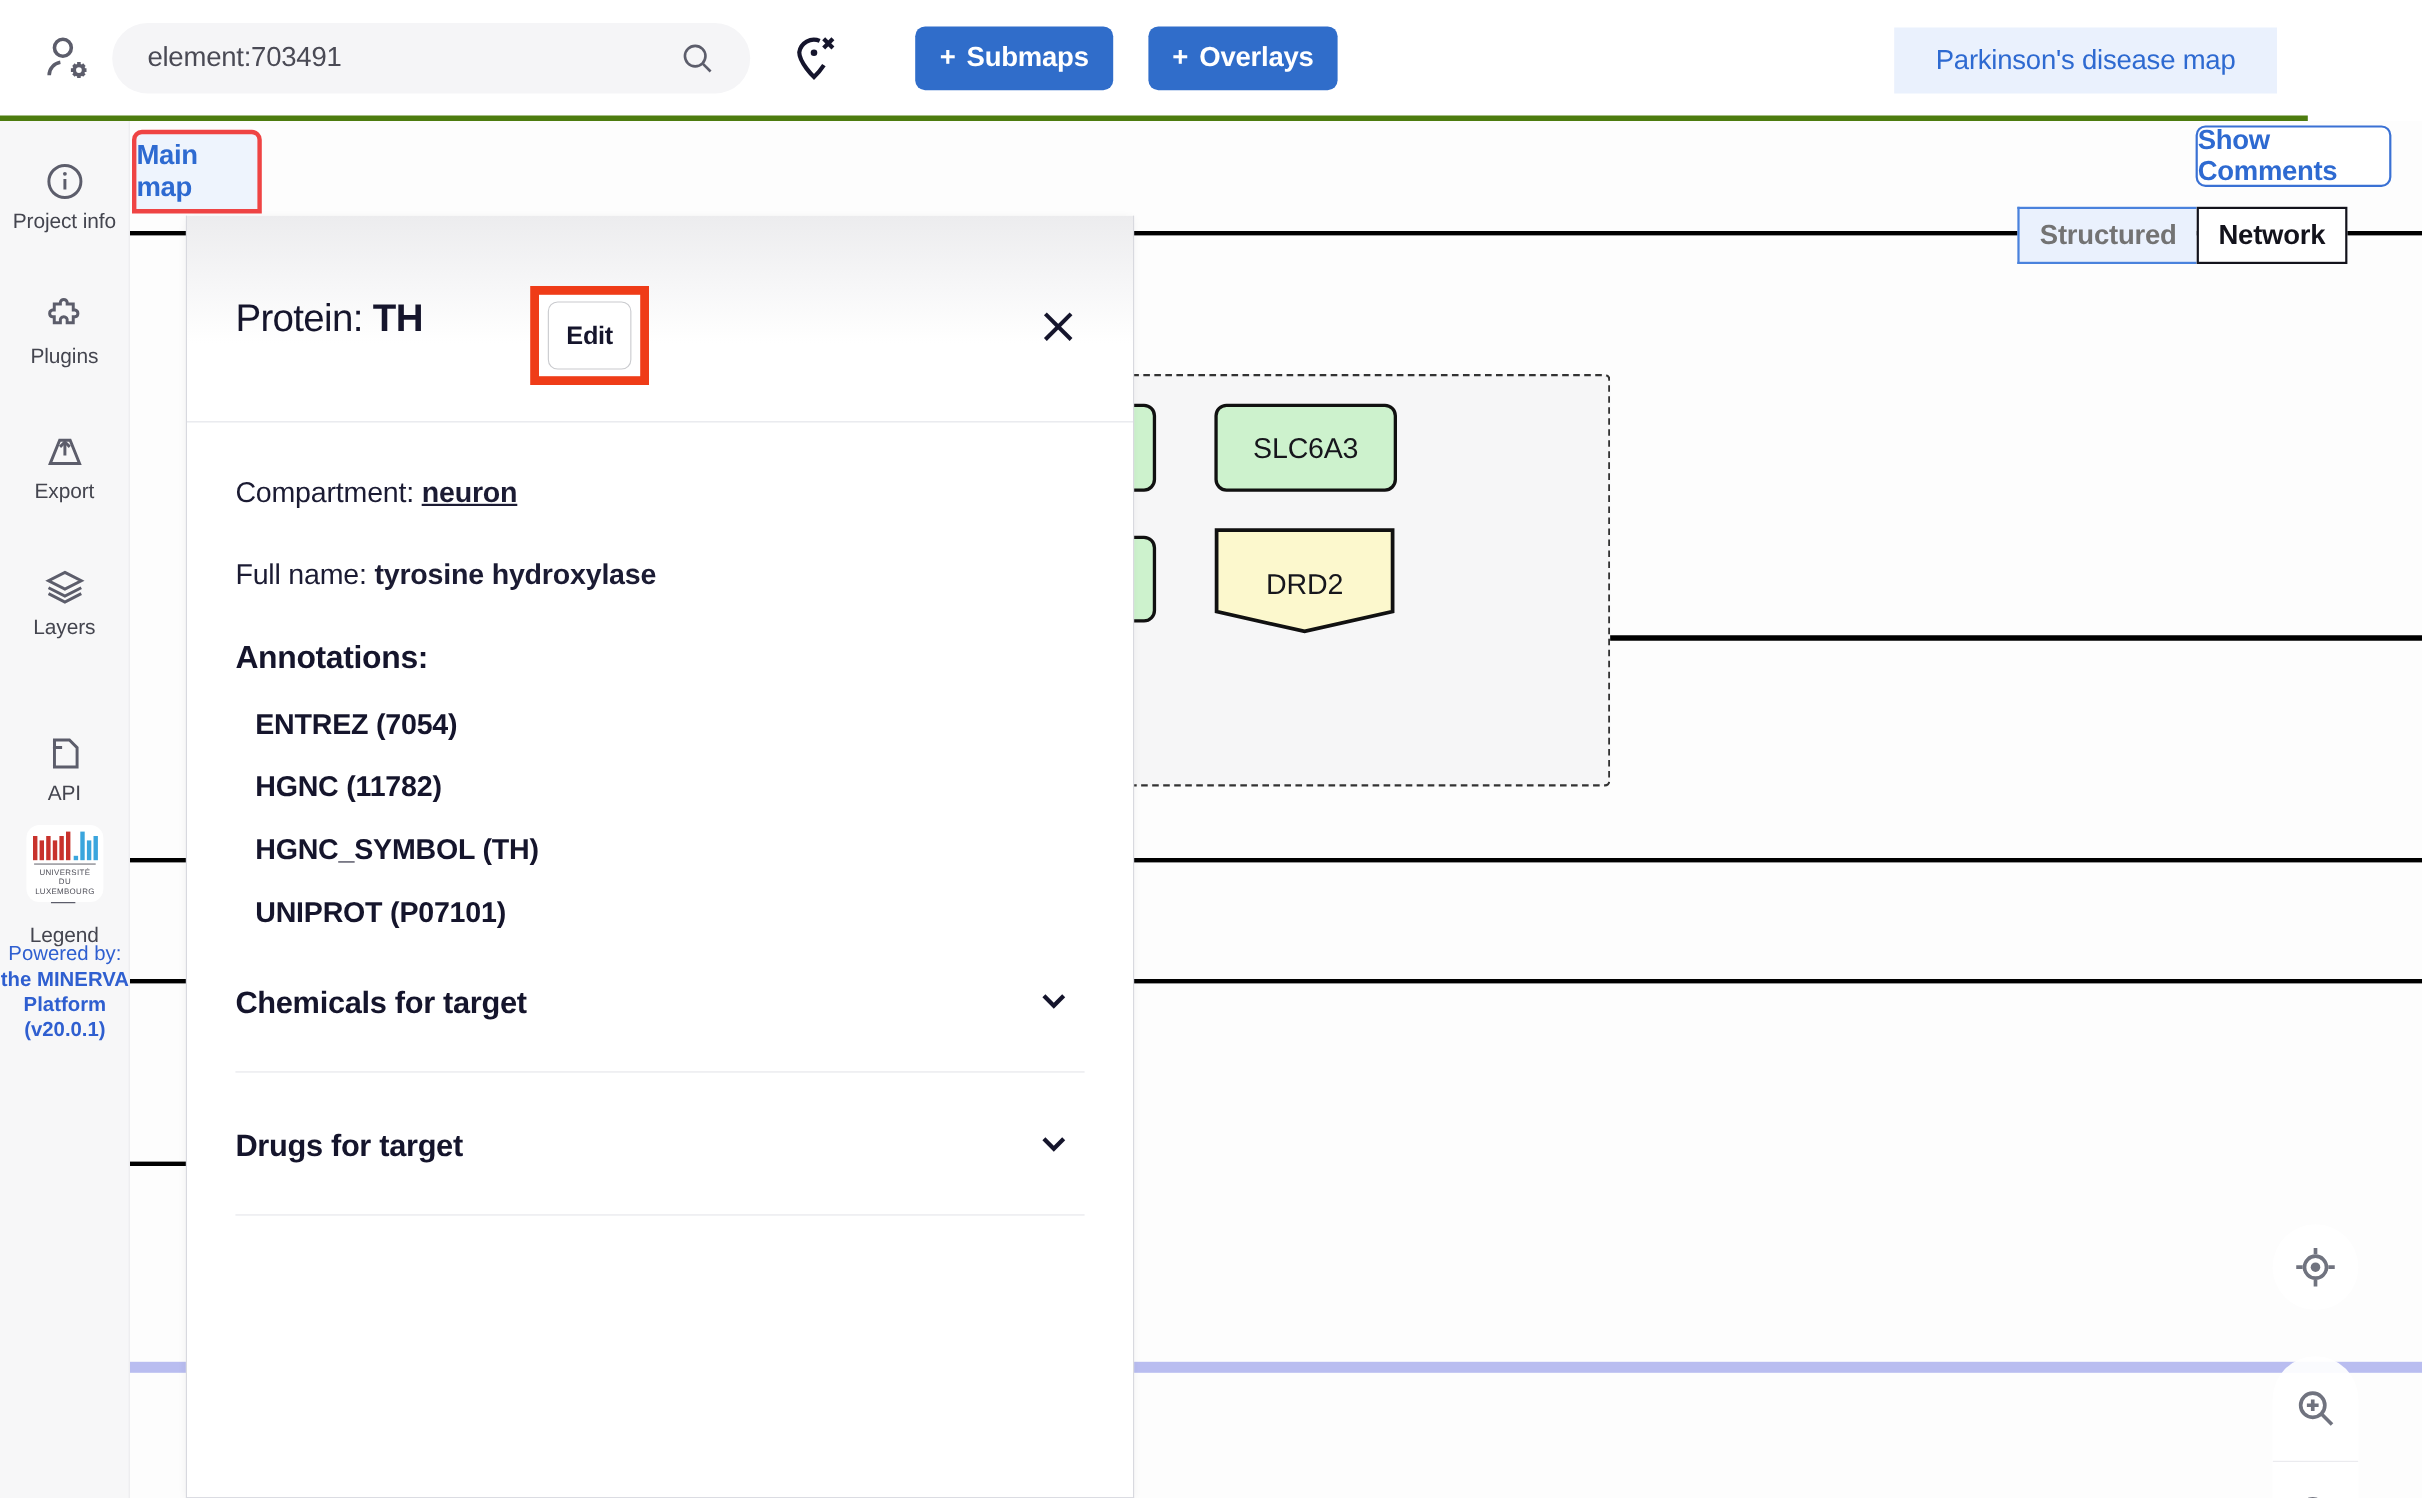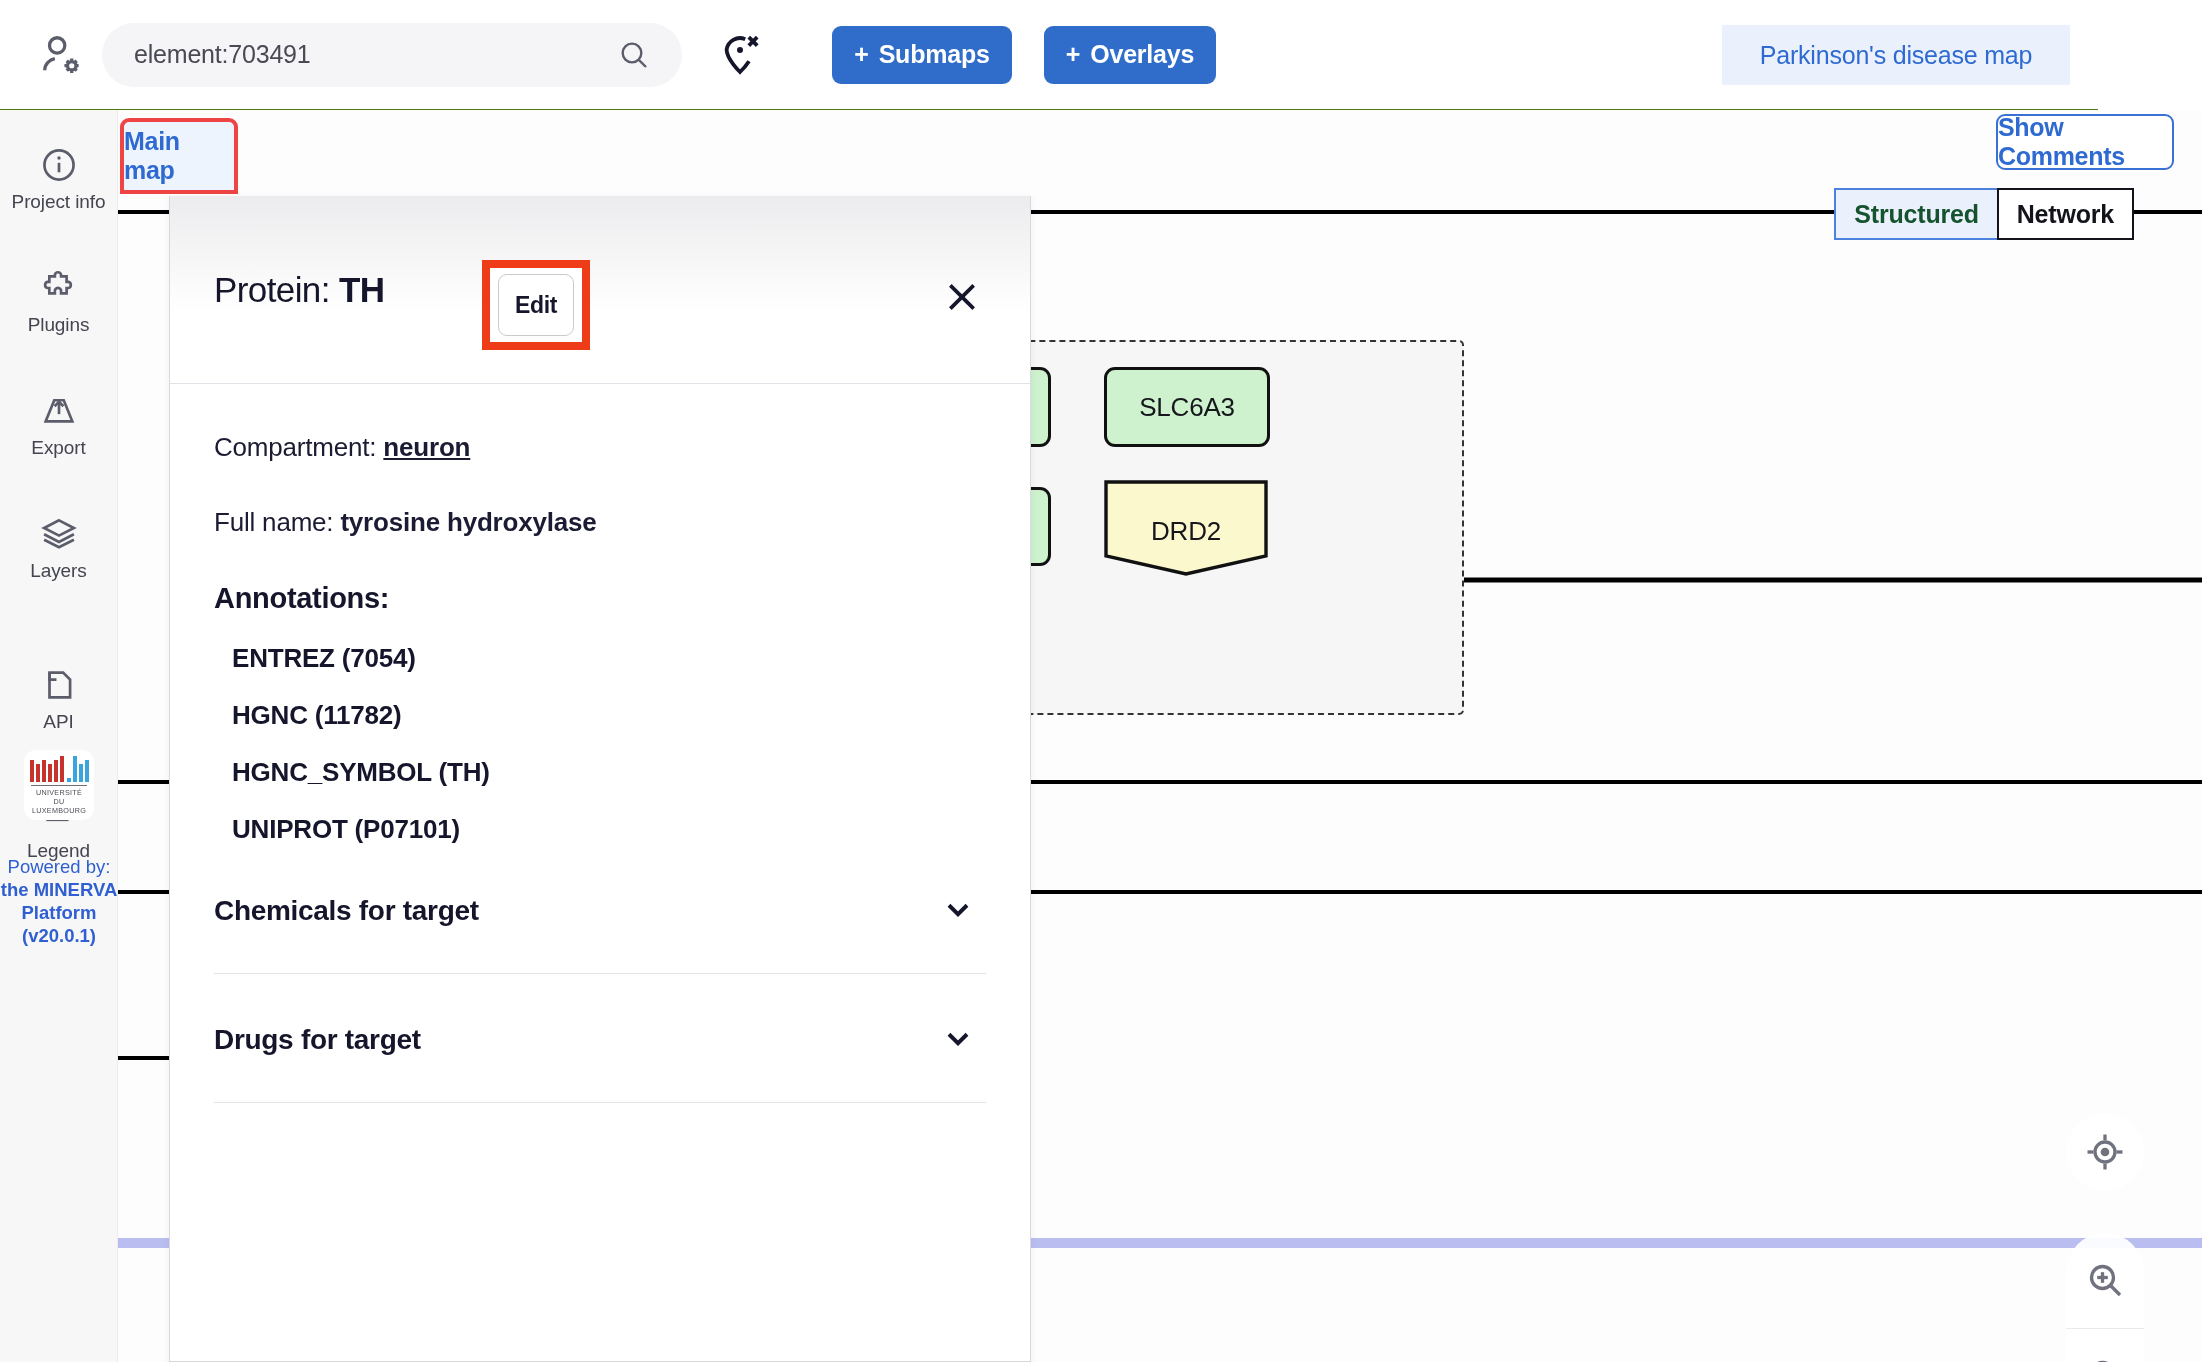--- a/index.html
+++ b/index.html
@@ -7,21 +7,21 @@
     width: 2202px; height: 1362px;
     font-family: "Liberation Sans", sans-serif;
     background: #ffffff;
     overflow: hidden;
   }
   #app { position: relative; width: 2202px; height: 1362px; }
 
   
   .topbar {
     position: absolute; left: 0; top: 0; width: 2098px; height: 110px;
-    background: #ffffff; border-bottom: 1px solid #4d7c0f;
+    background: #ffffff; border-bottom: 5px solid #4d7c0f;
     display: flex; align-items: center; z-index: 40;
   }
   .user-icon-btn {
     width: 70px; height: 70px; margin-left: 26px;
     display: flex; align-items: center; justify-content: center;
     cursor: pointer;
   }
   .search-wrap {
     margin-left: 6px; width: 580px; height: 64px;
     background: #f5f5f7; border-radius: 32px;
@@ -118,21 +118,21 @@
   }
 
   .toggle-group {
     position: absolute; display: flex; z-index: 20;
     font-size: 25px; font-weight: bold; letter-spacing: -0.2px;
   }
   .toggle-group .tg {
     height: 52px; display: flex; align-items: center; justify-content: center;
     cursor: pointer; padding: 0 18px;
   }
-  .tg.on { background: #eaf1fd; color: #14532d; border: 2px solid #4a82dd; border-right: none; }
+  .tg.on { background: #eaf1fd; color: #737373; border: 2px solid #4a82dd; border-right: none; }
   .tg.off { background: #fff; color: #13131c; border: 2px solid #13131c; }
 
   .show-comments {
     position: absolute; right: 28px; top: 114px; width: 178px; height: 56px;
     border: 2px solid #3a71d4; border-radius: 9px; background: #fff;
     color: #2e6ad1; font-size: 25px; font-weight: bold; letter-spacing: -0.3px;
     display: flex; align-items: center; justify-content: center; cursor: pointer; z-index: 30;
   }
   .main-map-tab {
     position: absolute; left: 120px; top: 118px;

